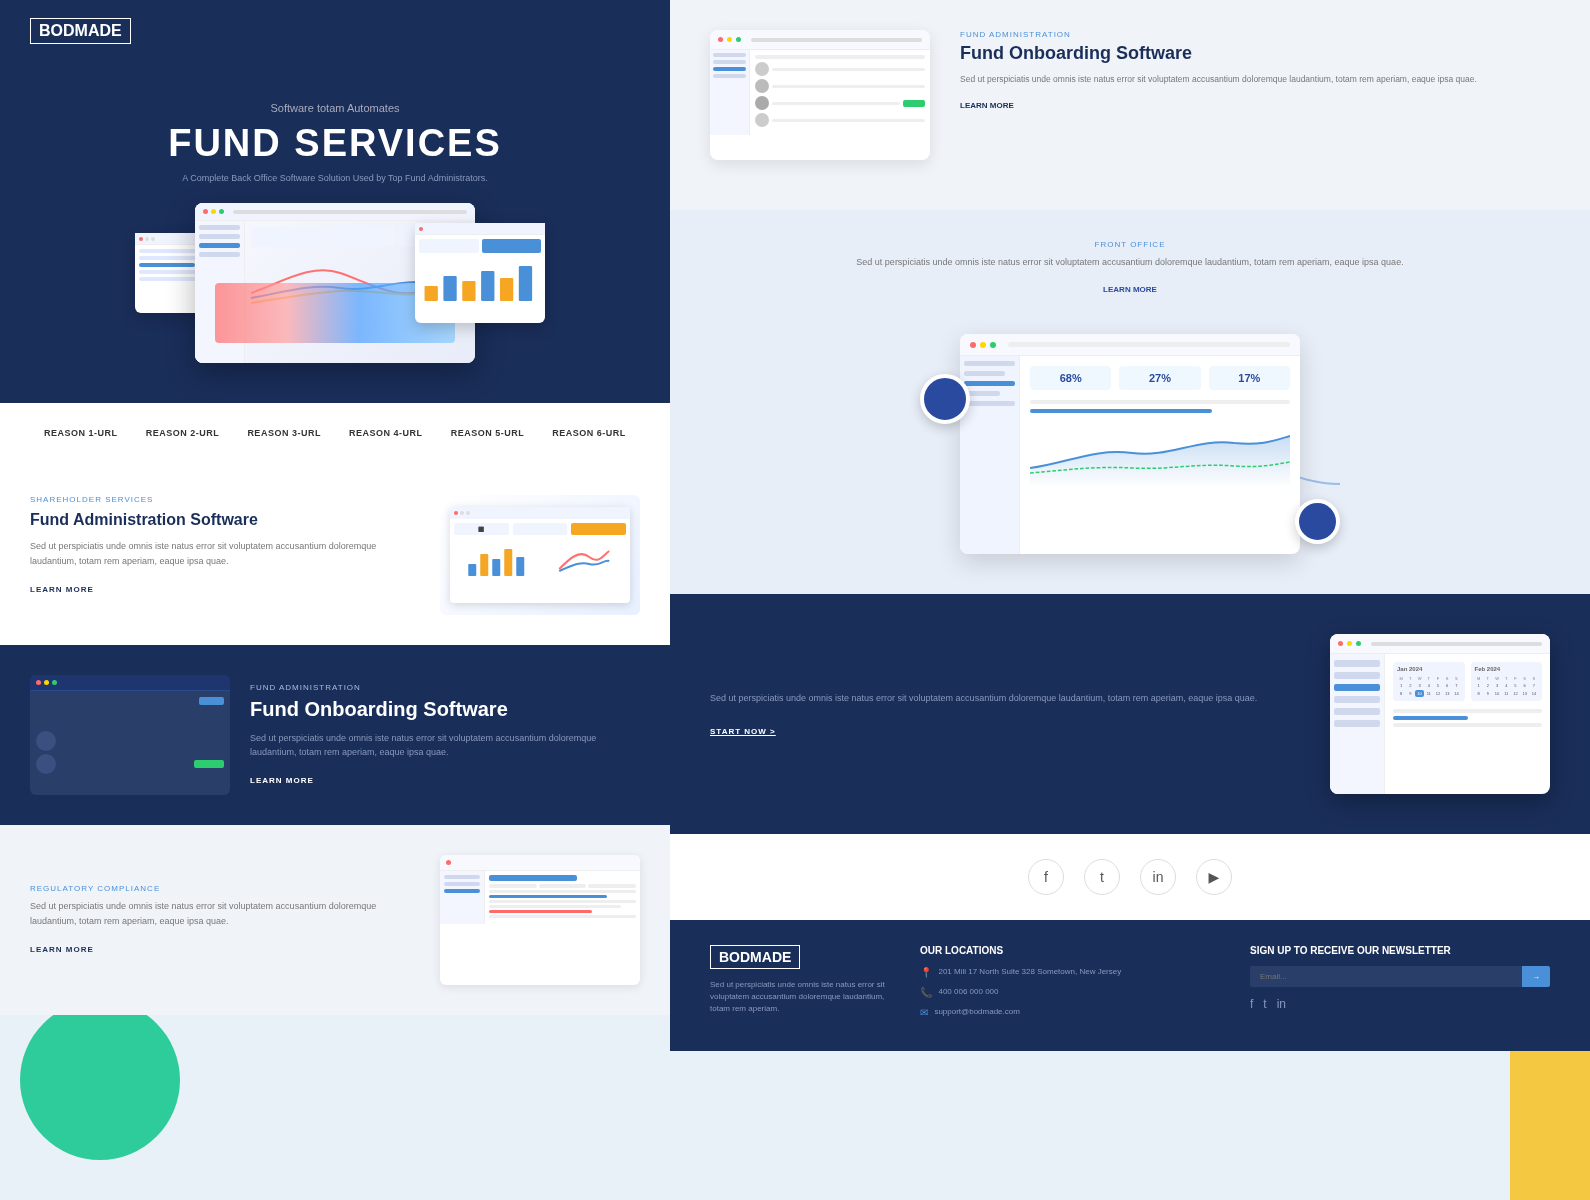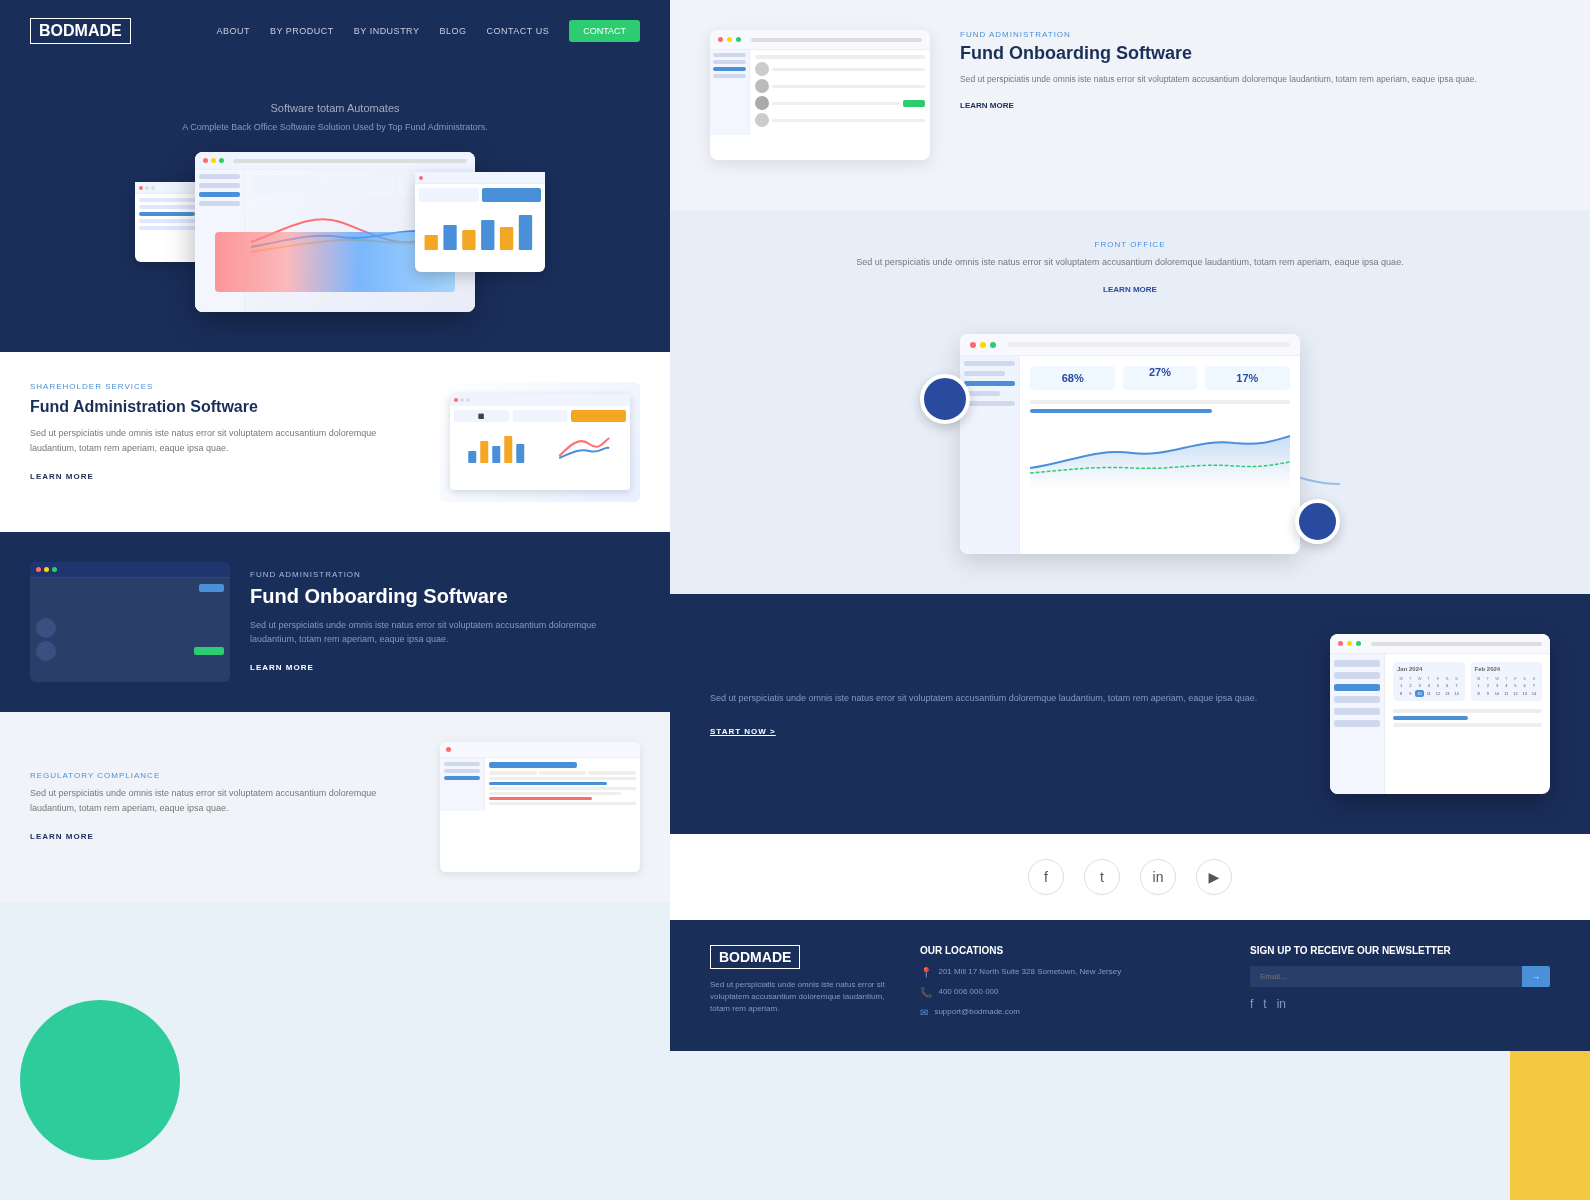--- a/index.html
+++ b/index.html
@@ -320,32 +320,25 @@
 <div class="bg-blue-circle"></div>
 <div class="bg-green-circle"></div>
 <div class="bg-yellow-bar"></div>
 
 <div class="main-wrapper">
 
   <div class="left-panel">
 
     <nav class="nav">
       <div class="nav-logo">BODMADE</div>
-      <div class="nav-links">
-        <a class="nav-link">ABOUT</a>
-        <a class="nav-link">BY PRODUCT</a>
-        <a class="nav-link">BY INDUSTRY</a>
-        <a class="nav-link">BLOG</a>
-        <a class="nav-link">CONTACT US</a>
-        <button class="nav-contact-btn">CONTACT</button>
-      </div>
     </nav>
 
     <div class="hero">
       <p class="hero-subtitle">Software totam Automates</p>
+      <h1 class="hero-title">FUND SERVICES</h1>
       <p class="hero-desc">A Complete Back Office Software Solution Used by Top Fund Administrators.</p>
       <div class="hero-mockup">
         <div class="mockup-small-left">
           <div style="height:12px;background:#f0f4ff;border-bottom:1px solid #eee;display:flex;align-items:center;padding:0 4px;gap:2px;">
             <div style="width:4px;height:4px;border-radius:50%;background:#ff6b6b;"></div>
             <div style="width:4px;height:4px;border-radius:50%;background:#ddd;"></div>
             <div style="width:4px;height:4px;border-radius:50%;background:#ddd;"></div>
           </div>
           <div style="padding:4px;">
             <div style="height:4px;background:#e0e8ff;border-radius:2px;margin-bottom:3px;"></div>
@@ -400,20 +393,28 @@
               <rect x="39" y="25" width="12" height="20" fill="#f5a623" rx="1"></rect>
               <rect x="56" y="15" width="12" height="30" fill="#4a90d9" rx="1"></rect>
               <rect x="73" y="22" width="12" height="23" fill="#f5a623" rx="1"></rect>
               <rect x="90" y="10" width="12" height="35" fill="#4a90d9" rx="1"></rect>
             </svg>
           </div>
         </div>
       </div>
     </div>
 
+    <div class="reasons-bar">
+      <span class="reason-item">REASON 1-URL</span>
+      <span class="reason-item">REASON 2-URL</span>
+      <span class="reason-item">REASON 3-URL</span>
+      <span class="reason-item">REASON 4-URL</span>
+      <span class="reason-item">REASON 5-URL</span>
+      <span class="reason-item">REASON 6-URL</span>
+    </div>
 
     <div class="feature-section">
       <div class="feature-card">
         <div class="feature-text">
           <p class="feature-tag">SHAREHOLDER SERVICES</p>
           <h2 class="feature-title">Fund Administration Software</h2>
           <p class="feature-desc">Sed ut perspiciatis unde omnis iste natus error sit voluptatem accusantium doloremque laudantium, totam rem aperiam, eaque ipsa quae.</p>
           <a class="learn-more">LEARN MORE</a>
         </div>
         <div class="feature-image">
@@ -610,21 +611,21 @@
               <div style="height:5px;background:#4a90d9;border-radius:2px;margin-bottom:5px;"></div>
               <div style="height:5px;background:#d0d8ee;border-radius:2px;margin-bottom:5px;width:70%;"></div>
               <div style="height:5px;background:#d0d8ee;border-radius:2px;margin-bottom:5px;"></div>
             </div>
             <div style="flex:1;padding:10px;">
               
               <div style="display:flex;gap:8px;margin-bottom:10px;">
                 <div style="flex:1;background:#f0f8ff;border-radius:4px;padding:6px;text-align:center;">
                   <div style="font-size:11px;font-weight:bold;color:#2a4a9f;">68%</div>
                 </div>
-                <div style="flex:1;background:#f0f8ff;border-radius:4px;text-align:center;">
+                <div style="flex:1;background:#f0f8ff;border-radius:4px;padding:6px;text-align:center;">
                   <div style="font-size:11px;font-weight:bold;color:#2a4a9f;">27%</div>
                 </div>
                 <div style="flex:1;background:#f0f8ff;border-radius:4px;padding:6px;text-align:center;">
                   <div style="font-size:11px;font-weight:bold;color:#2a4a9f;">17%</div>
                 </div>
               </div>
               <div style="height:4px;background:#eee;border-radius:2px;margin-bottom:5px;"></div>
               <div style="height:4px;background:#4a90d9;border-radius:2px;margin-bottom:5px;width:70%;"></div>
               
               <svg width="100%" height="70" viewBox="0 0 280 70" preserveAspectRatio="none">

